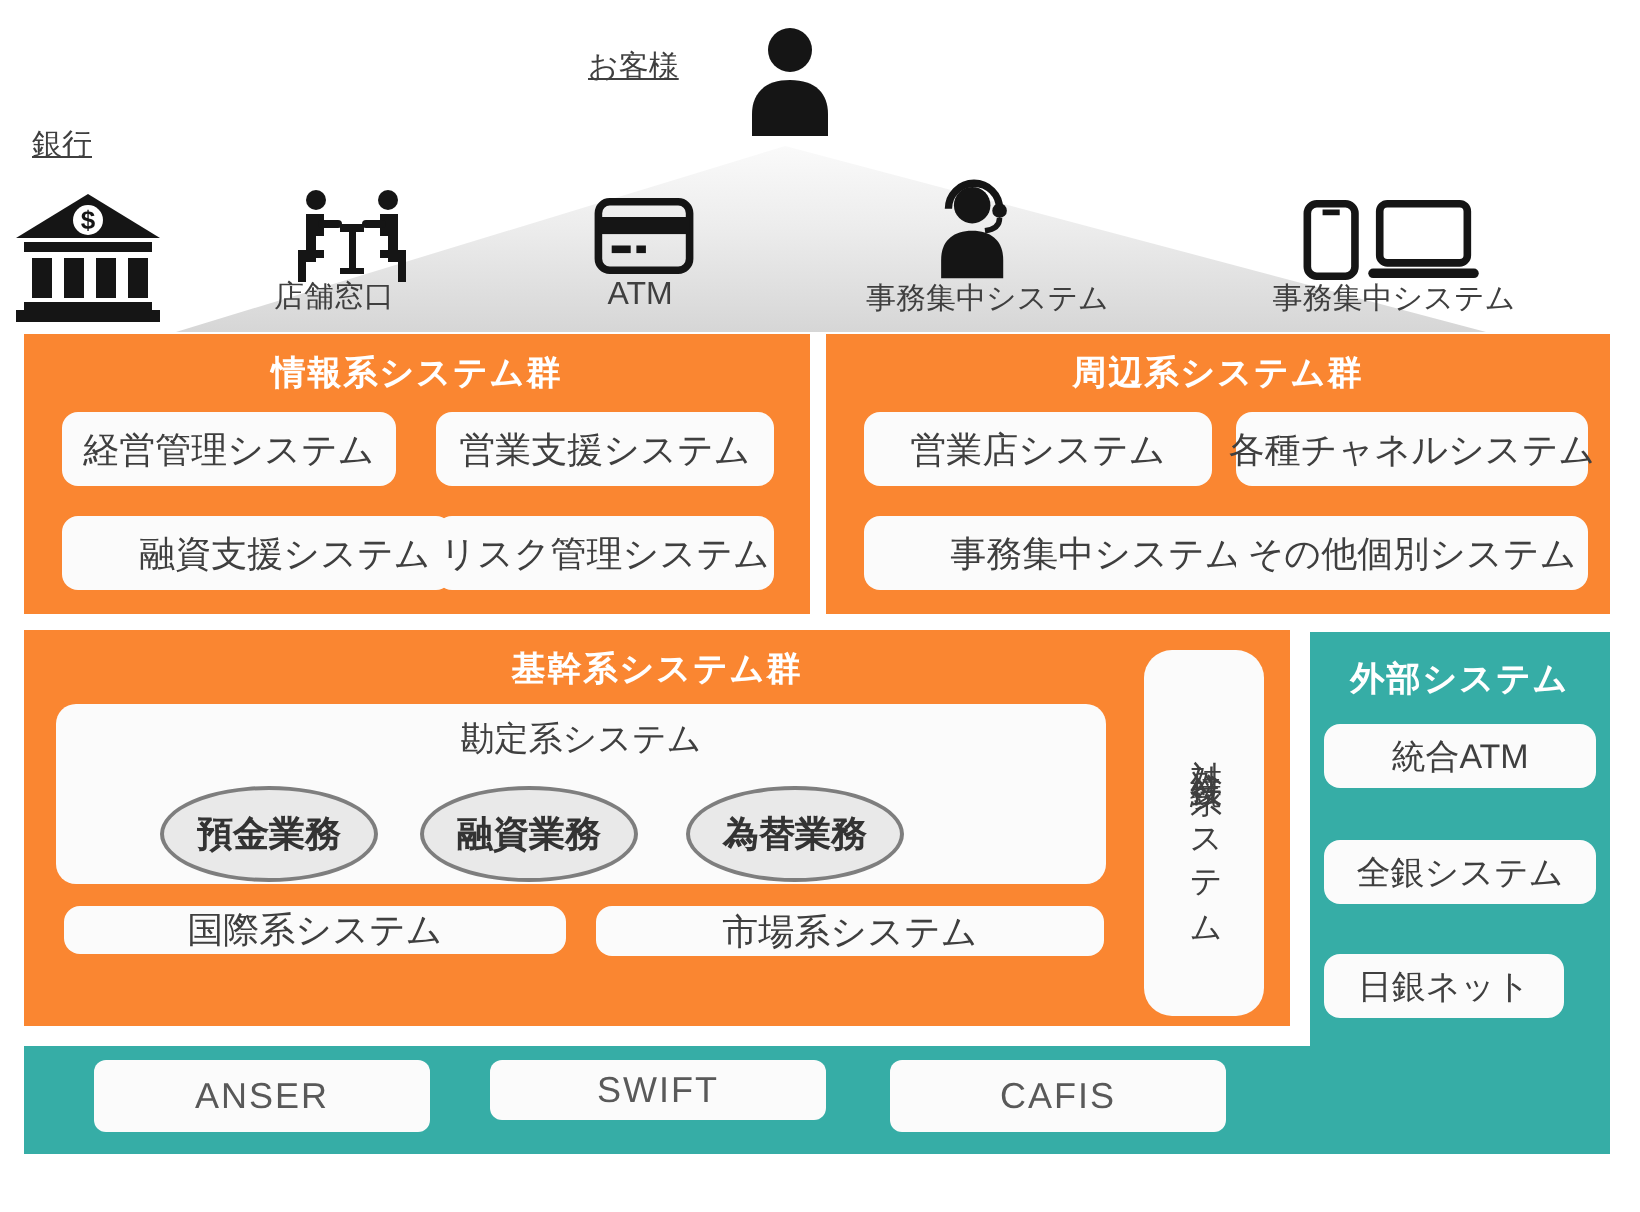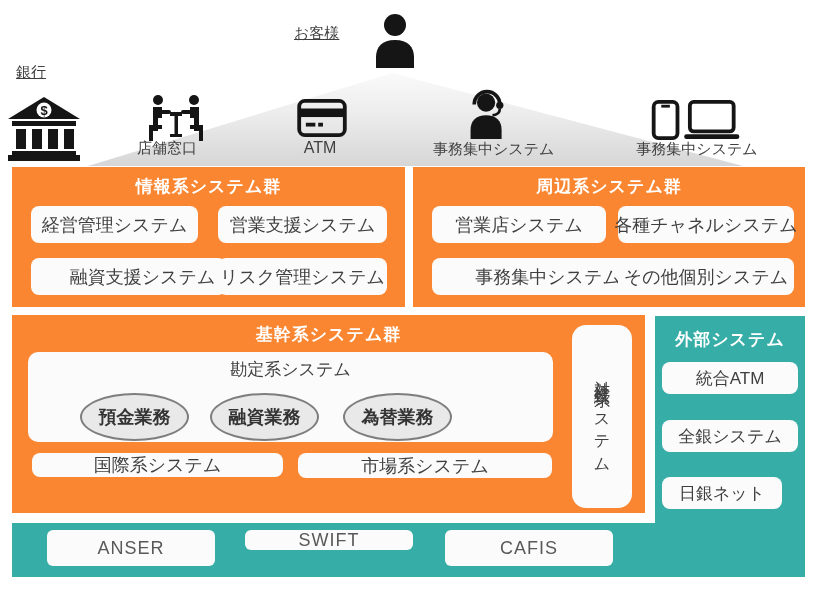--- a/index.html
+++ b/index.html
@@ -169,17 +169,17 @@
   <div class="abs panel-teal" style="left:655px;top:316px;width:150px;height:261px;">
     <div class="sec-title" style="top:12px;">外部システム</div>
     <div class="wbox small" style="left:7px;top:46px;width:136px;height:32px;">統合ATM</div>
     <div class="wbox small" style="left:7px;top:104px;width:136px;height:32px;">全銀システム</div>
     <div class="wbox small" style="left:7px;top:161px;width:120px;height:32px;">日銀ネット</div>
     <div class="wbox small" style="left:7px;top:218px;width:136px;height:32px;">共同CMS</div>
   </div>
 
   <div class="abs panel-teal" style="left:12px;top:523px;width:793px;height:54px;">
     <div class="net-box" style="left:35px;top:7px;width:168px;height:36px;">ANSER</div>
-    <div class="net-box" style="left:233px;top:7px;width:168px;height:20px;">SWIFT</div>
+    <div class="net-box" style="left:233px;top:7px;width:168px;height:30px;">SWIFT</div>
     <div class="net-box" style="left:433px;top:7px;width:168px;height:36px;">CAFIS</div>
   </div>
 
 </div>
 
 </body></html>

